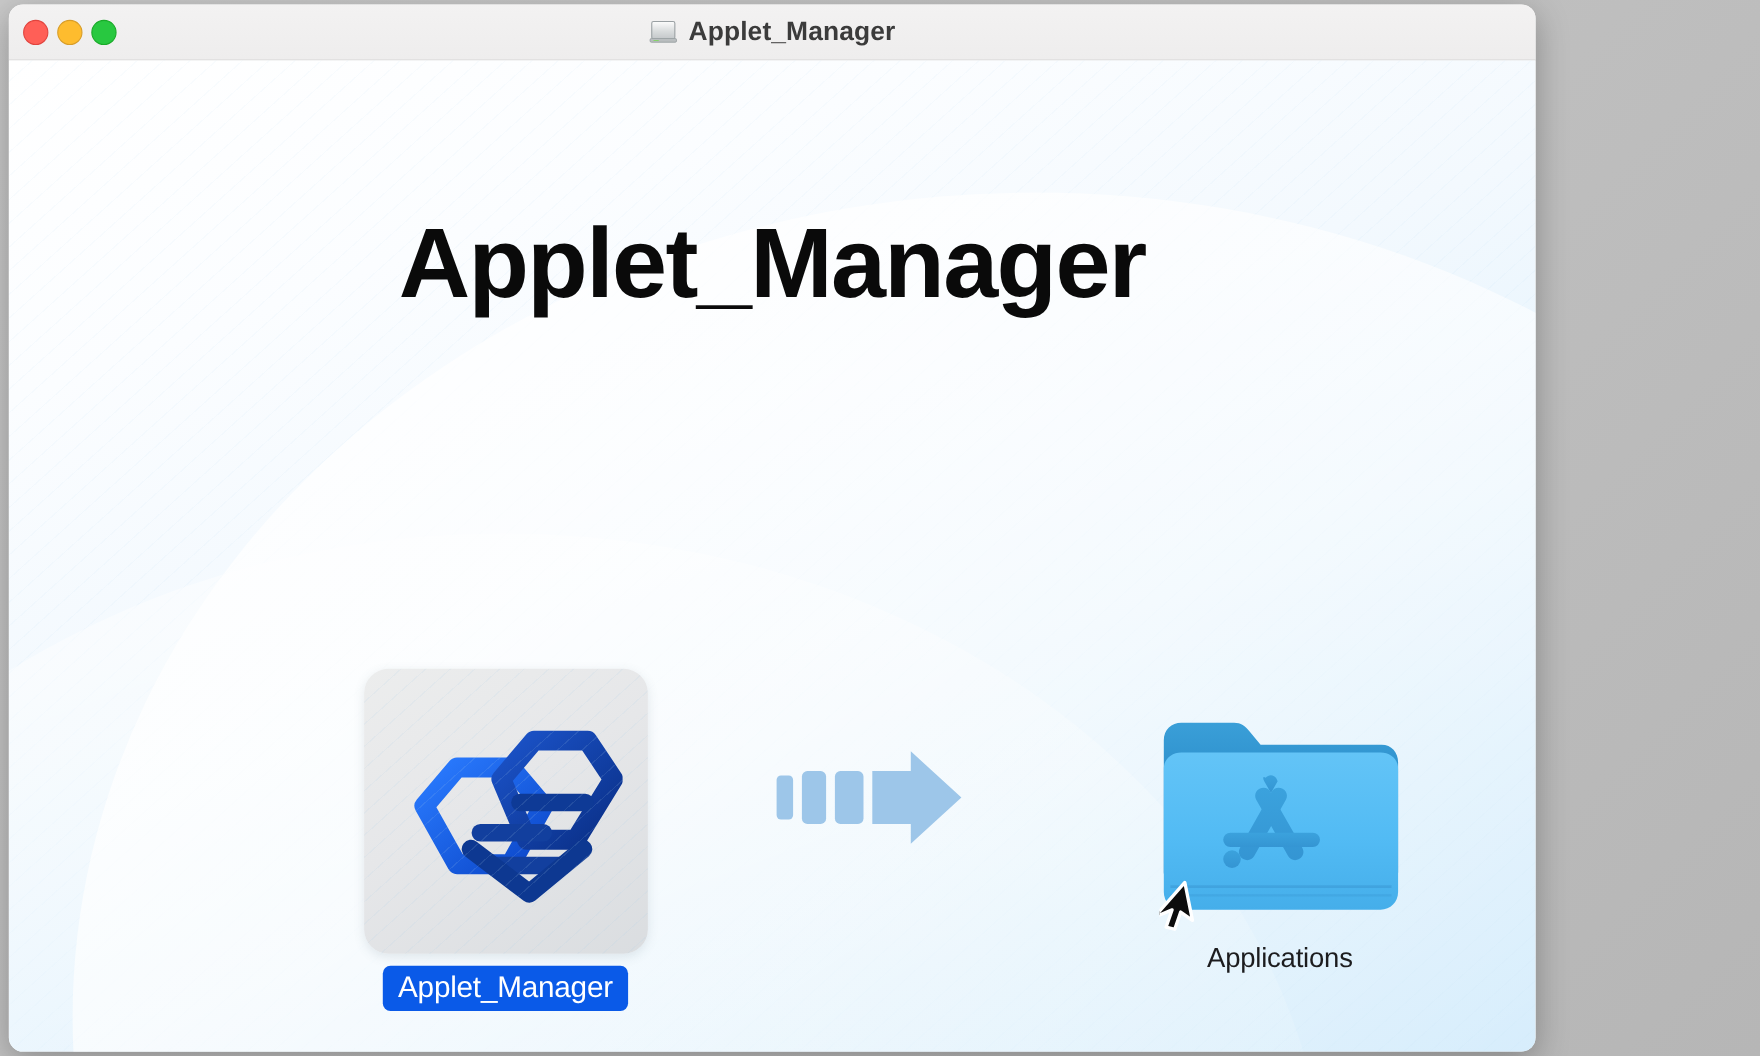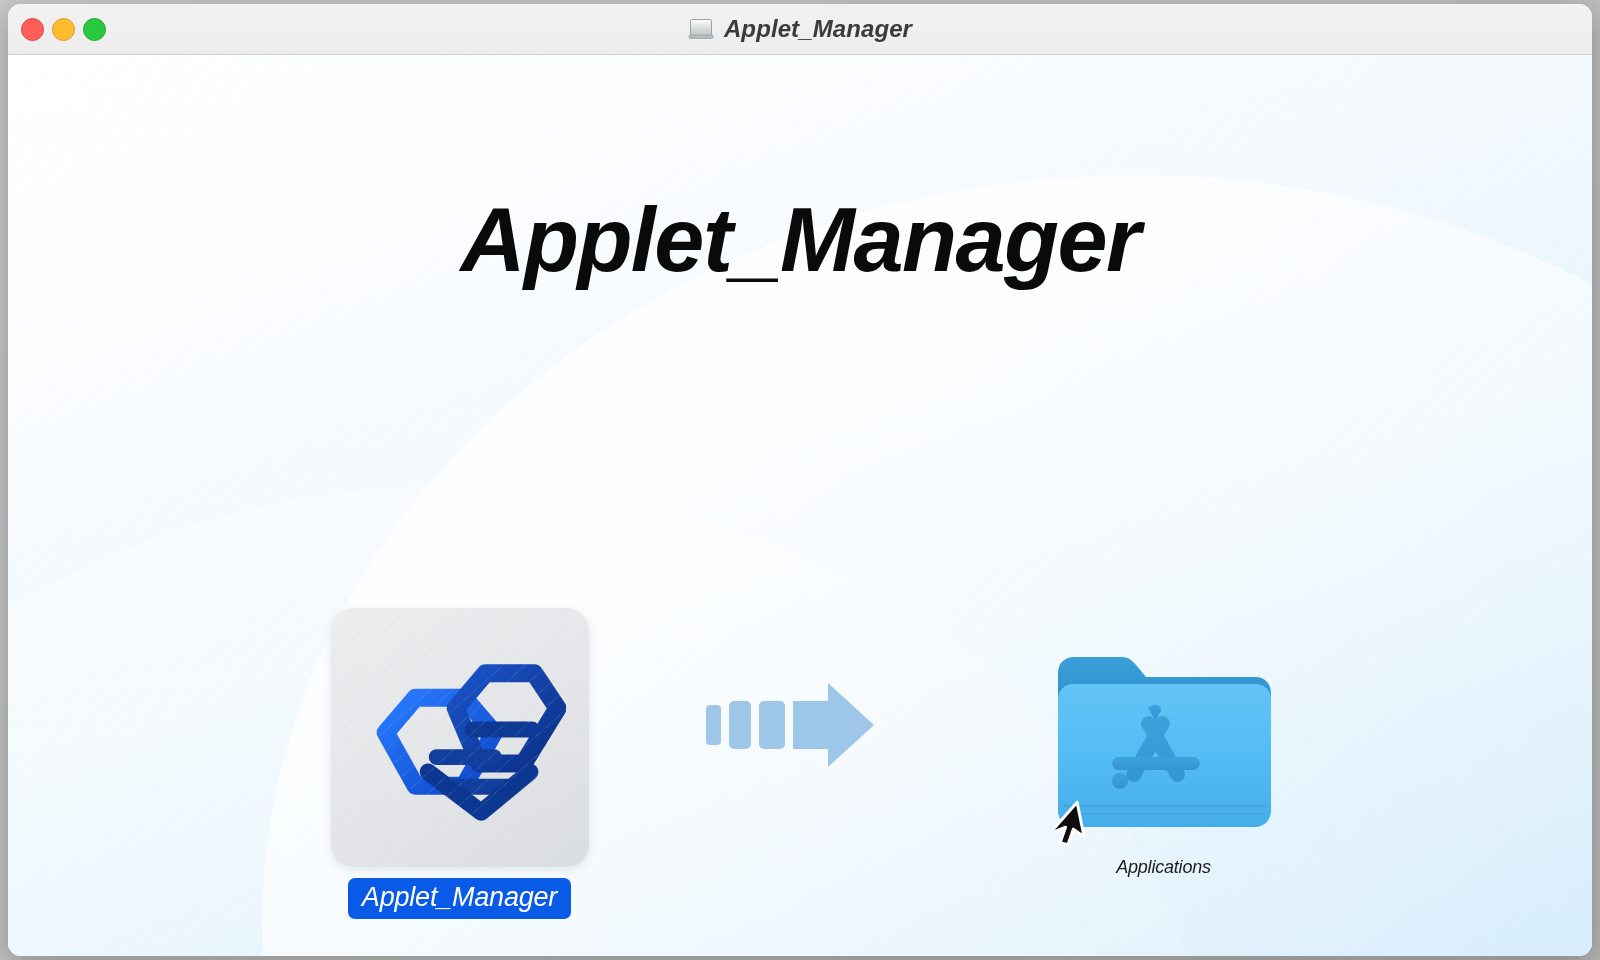--- a/index.html
+++ b/index.html
@@ -17,27 +17,26 @@
     position: absolute;
     inset: 0;
     background: linear-gradient(135deg, #c9c9c9 0%, #b6b6b6 100%);
   }
 
   
   .window {
     position: absolute;
     left: 8px;
     top: 4px;
-    width: 1584px;
+    width: 1388px;
     height: 952px;
     border-radius: 13px;
     overflow: hidden;
     box-shadow: 0 8px 30px rgba(0,0,0,0.28);
     background: #ffffff;
-    font-style: italic;
   }
 
   
   .titlebar {
     position: relative;
     height: 50px;
     background: linear-gradient(180deg, #f3f2f2 0%, #eeeded 100%);
     border-bottom: 1px solid #d4d3d3;
     display: flex;
     align-items: center;
@@ -247,21 +246,21 @@
     position: absolute;
     left: 4px;
     bottom: -12px;
     width: 44px;
     height: 54px;
   }
   .apps-label {
     display: inline-block;
     margin-top: 16px;
     color: #1c1c1e;
-    font-size: 18px;
+    font-size: 25px;
     letter-spacing: -0.2px;
   }
 </style>
 </head>
 <body>
 
 <div class="desktop"></div>
 
 <div class="window">
 

